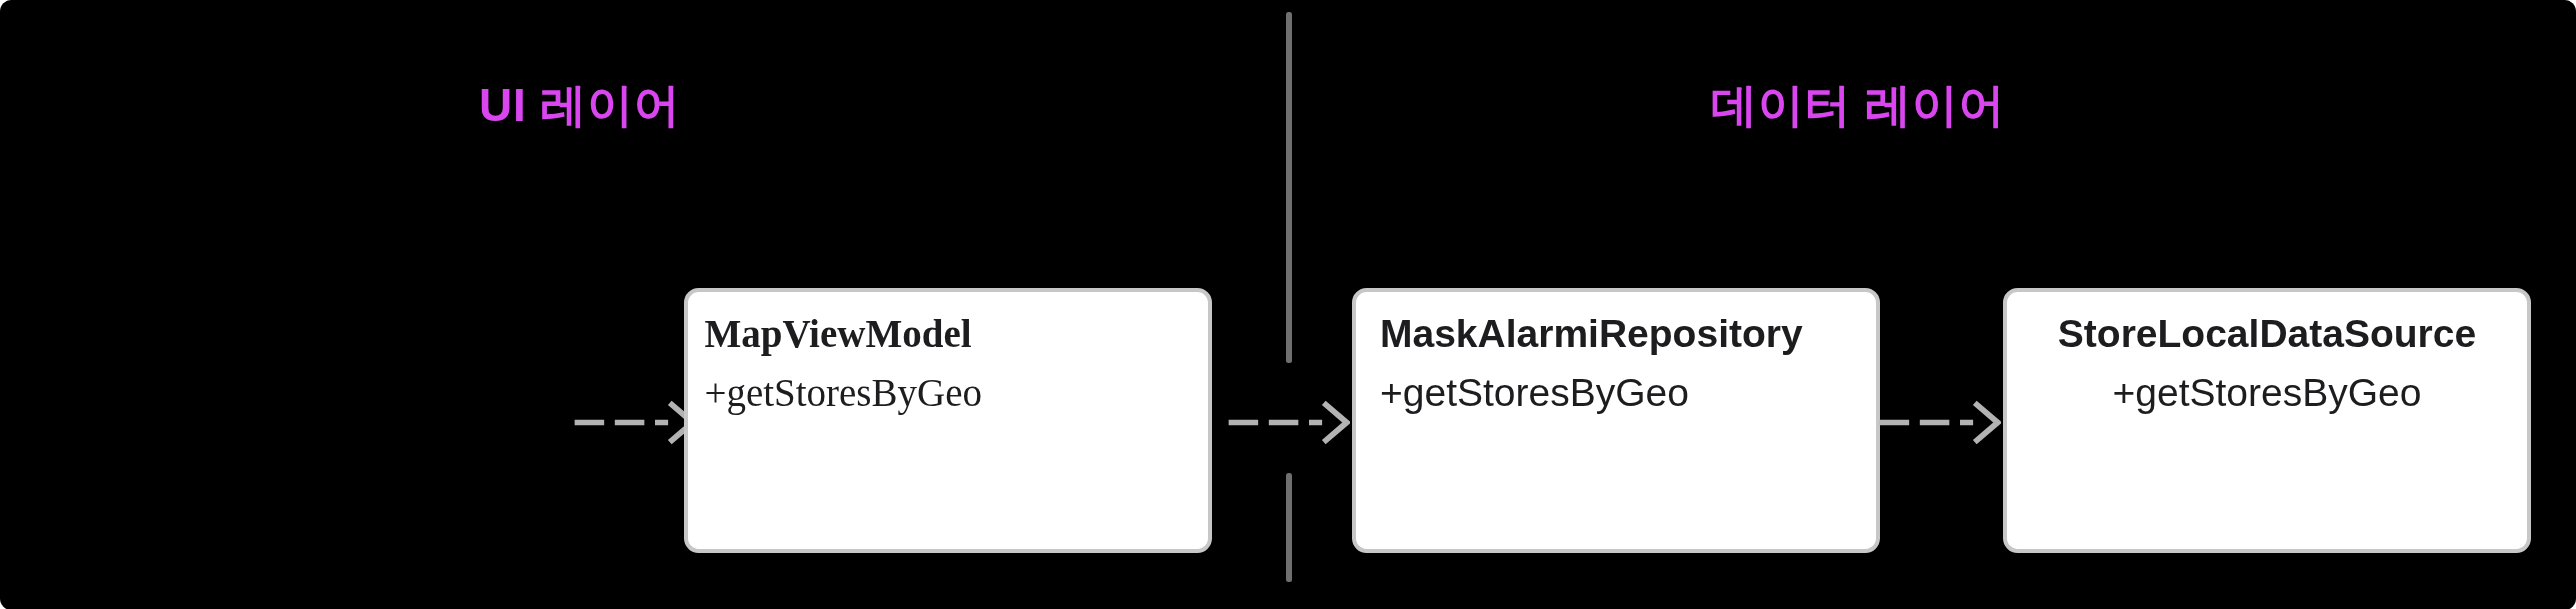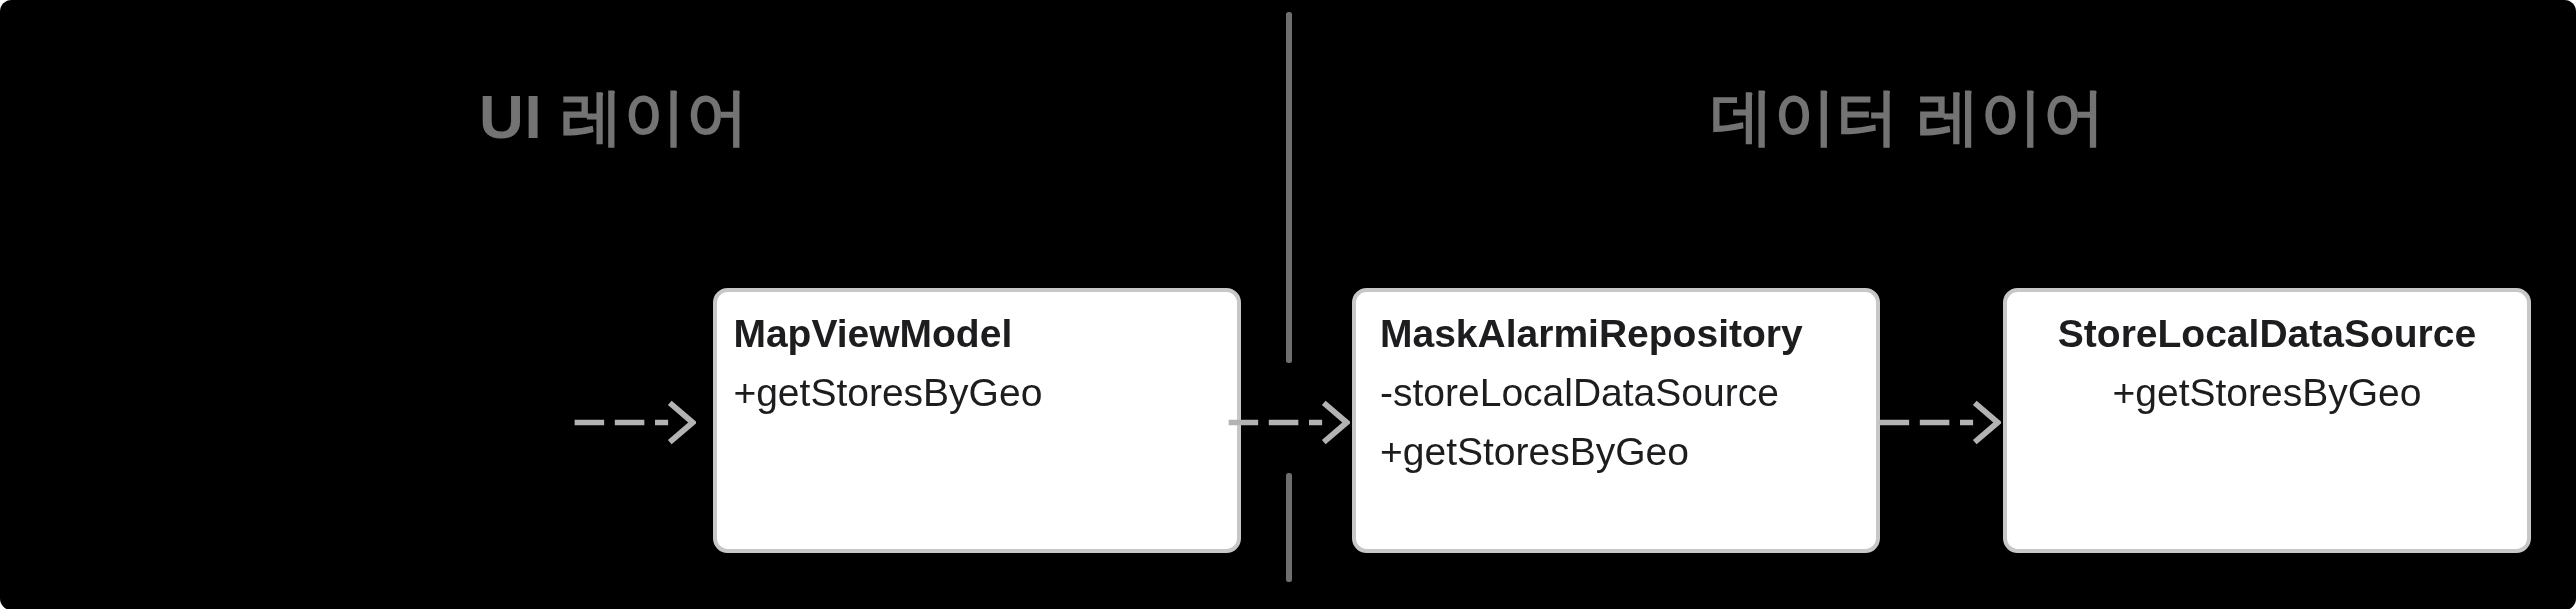--- a/index.html
+++ b/index.html
@@ -12,24 +12,24 @@
     position: relative;
     width: 2576px;
     height: 610px;
     background: #000000;
     border-radius: 11.5px;
     overflow: hidden;
   }
   .section-title {
     position: absolute;
     top: 75px;
-    font-size: 62px;
+    font-size: 46px;
     font-weight: bold;
     letter-spacing: 0.8px;
-    color: #737373;
+    color: #d946ef;
     white-space: nowrap;
   }
   .section-title.ui   { left: 479px; }
   .section-title.data { left: 1711px; }
 
   .divider-seg {
     position: absolute;
     left: 1286px;
     width: 5.7px;
     background: #6f6f6f;
@@ -58,21 +58,21 @@
     white-space: nowrap;
   }
   .class-box .box-member {
     font-size: 39px;
     font-weight: normal;
     line-height: 59px;
     color: #1d1d1f;
     white-space: nowrap;
   }
   .box-1 { left: 45px; }
-  .box-2 { left: 713px; }
+  .box-2 { left: 684px; font-family: Liberation Serif, serif; }
   .box-3 { left: 1352px; padding-left: 24px; }
   .box-4 { left: 2003px; text-align: center; }
 
   .arrow {
     position: absolute;
     top: 383px;
     width: 123px;
     height: 79px;
   }
   .arrow-1 { left: 573px; }
@@ -102,21 +102,20 @@
     <div class="box-member">+getStoresByGeo</div>
   </div>
 
   <svg class="arrow arrow-2" viewBox="0 0 150 96">
     <line x1="2" y1="48" x2="116" y2="48" stroke="#b3b3b3" stroke-width="7" stroke-dasharray="36 13"></line>
     <polyline points="118,24 146,48 118,72" fill="none" stroke="#b3b3b3" stroke-width="7"></polyline>
   </svg>
 
   <div class="class-box box-3">
     <div class="box-title">MaskAlarmiRepository</div>
-    <div class="box-member">-storeLocalDataSource</div>
     <div class="box-member">+getStoresByGeo</div>
   </div>
 
   <svg class="arrow arrow-3" viewBox="0 0 150 96">
     <line x1="2" y1="48" x2="116" y2="48" stroke="#b3b3b3" stroke-width="7" stroke-dasharray="36 13"></line>
     <polyline points="118,24 146,48 118,72" fill="none" stroke="#b3b3b3" stroke-width="7"></polyline>
   </svg>
 
   <div class="class-box box-4">
     <div class="box-title">StoreLocalDataSource</div>

